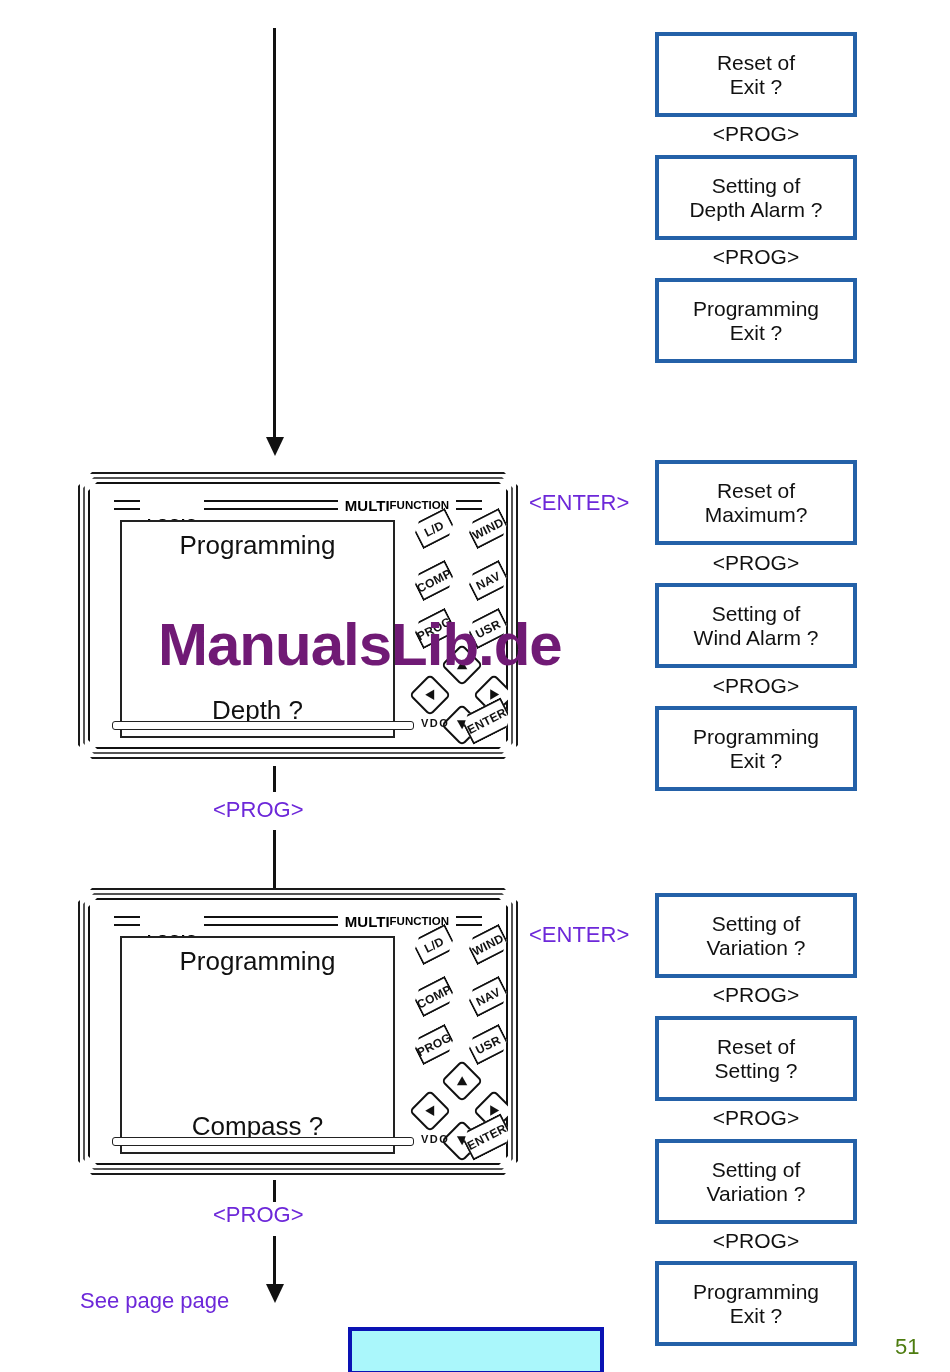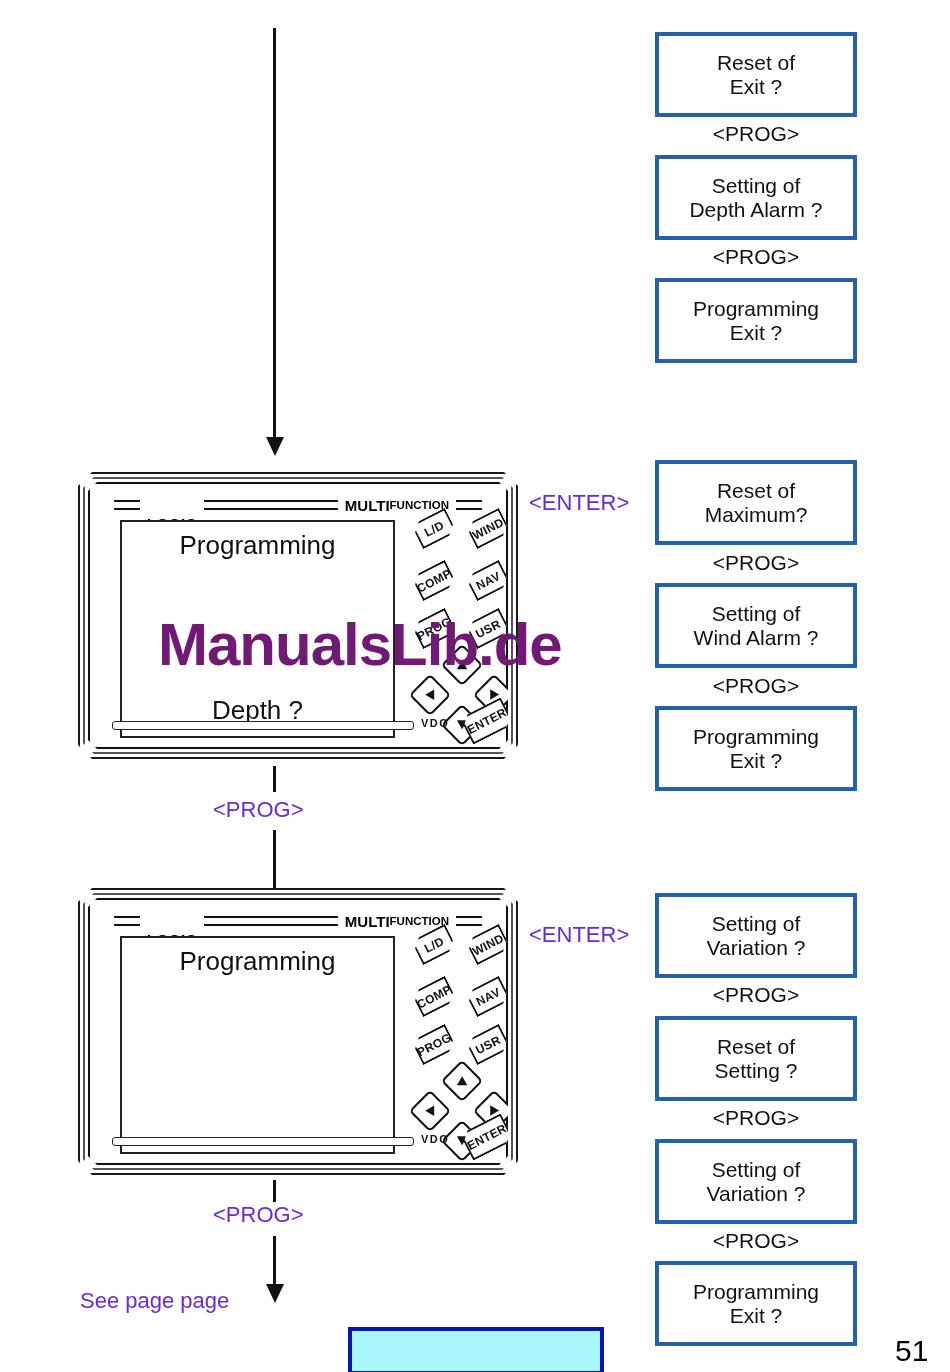--- a/index.html
+++ b/index.html
@@ -143,21 +143,21 @@
   .plain{
     position:absolute;font-size:22px;color:#6d28d9;white-space:nowrap;
   }
   .cyanbox{
     position:absolute;
     background:#aaf7fb;
     border:4px solid #0a13b4;
     box-sizing:border-box;
   }
   .pageno{
-    position:absolute;font-size:30px;color:#000000;
+    position:absolute;font-size:22px;color:#4d7c0f;
   }
   .watermark{
     position:absolute;
     font-size:60px;
     font-weight:bold;
     color:#701a75;
     white-space:nowrap;
     letter-spacing:-1px;
     pointer-events:none;
   }
@@ -275,20 +275,21 @@
         <div class="rule r1"></div>
         <div class="brand-logic">LOGIC</div>
         <div class="rule r2"></div>
         <div class="brand-multi">MULTI</div>
         <div class="brand-function">FUNCTION</div>
         <div class="rule r3"></div>
       </div>
 
       <div class="screen" style="left:30px;top:36px;width:275px;height:218px;">
         <div class="screen-top">Programming</div>
+        <div class="screen-bottom">Compass ?</div>
       </div>
 
       <div class="key" style="left:325px;top:31px;">
         <span>L/D</span>
         </div>
       <div class="key" style="left:379px;top:31px;">
         <span>WIND</span>
         </div>
       <div class="key" style="left:325px;top:83px;">
         <span>COMP</span>

